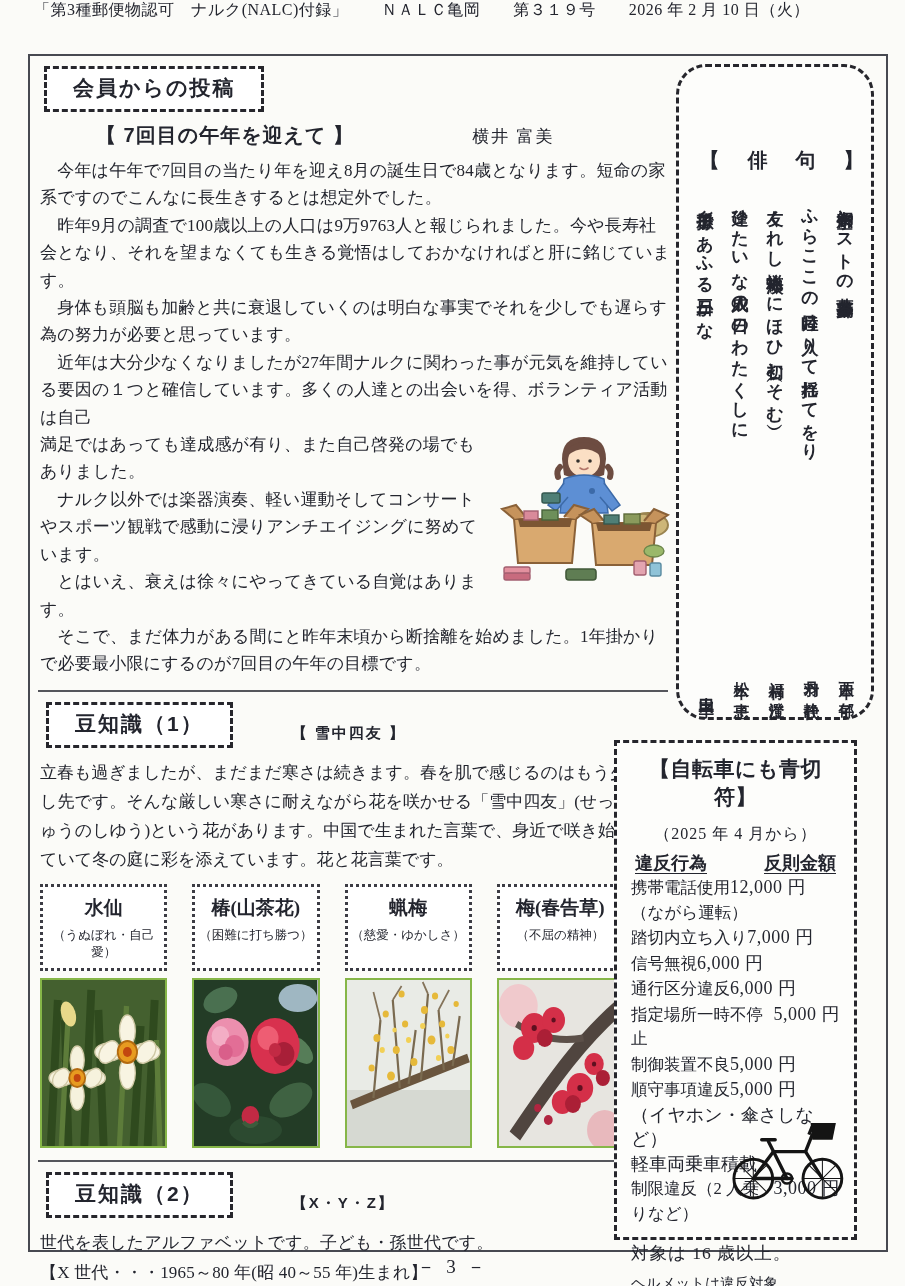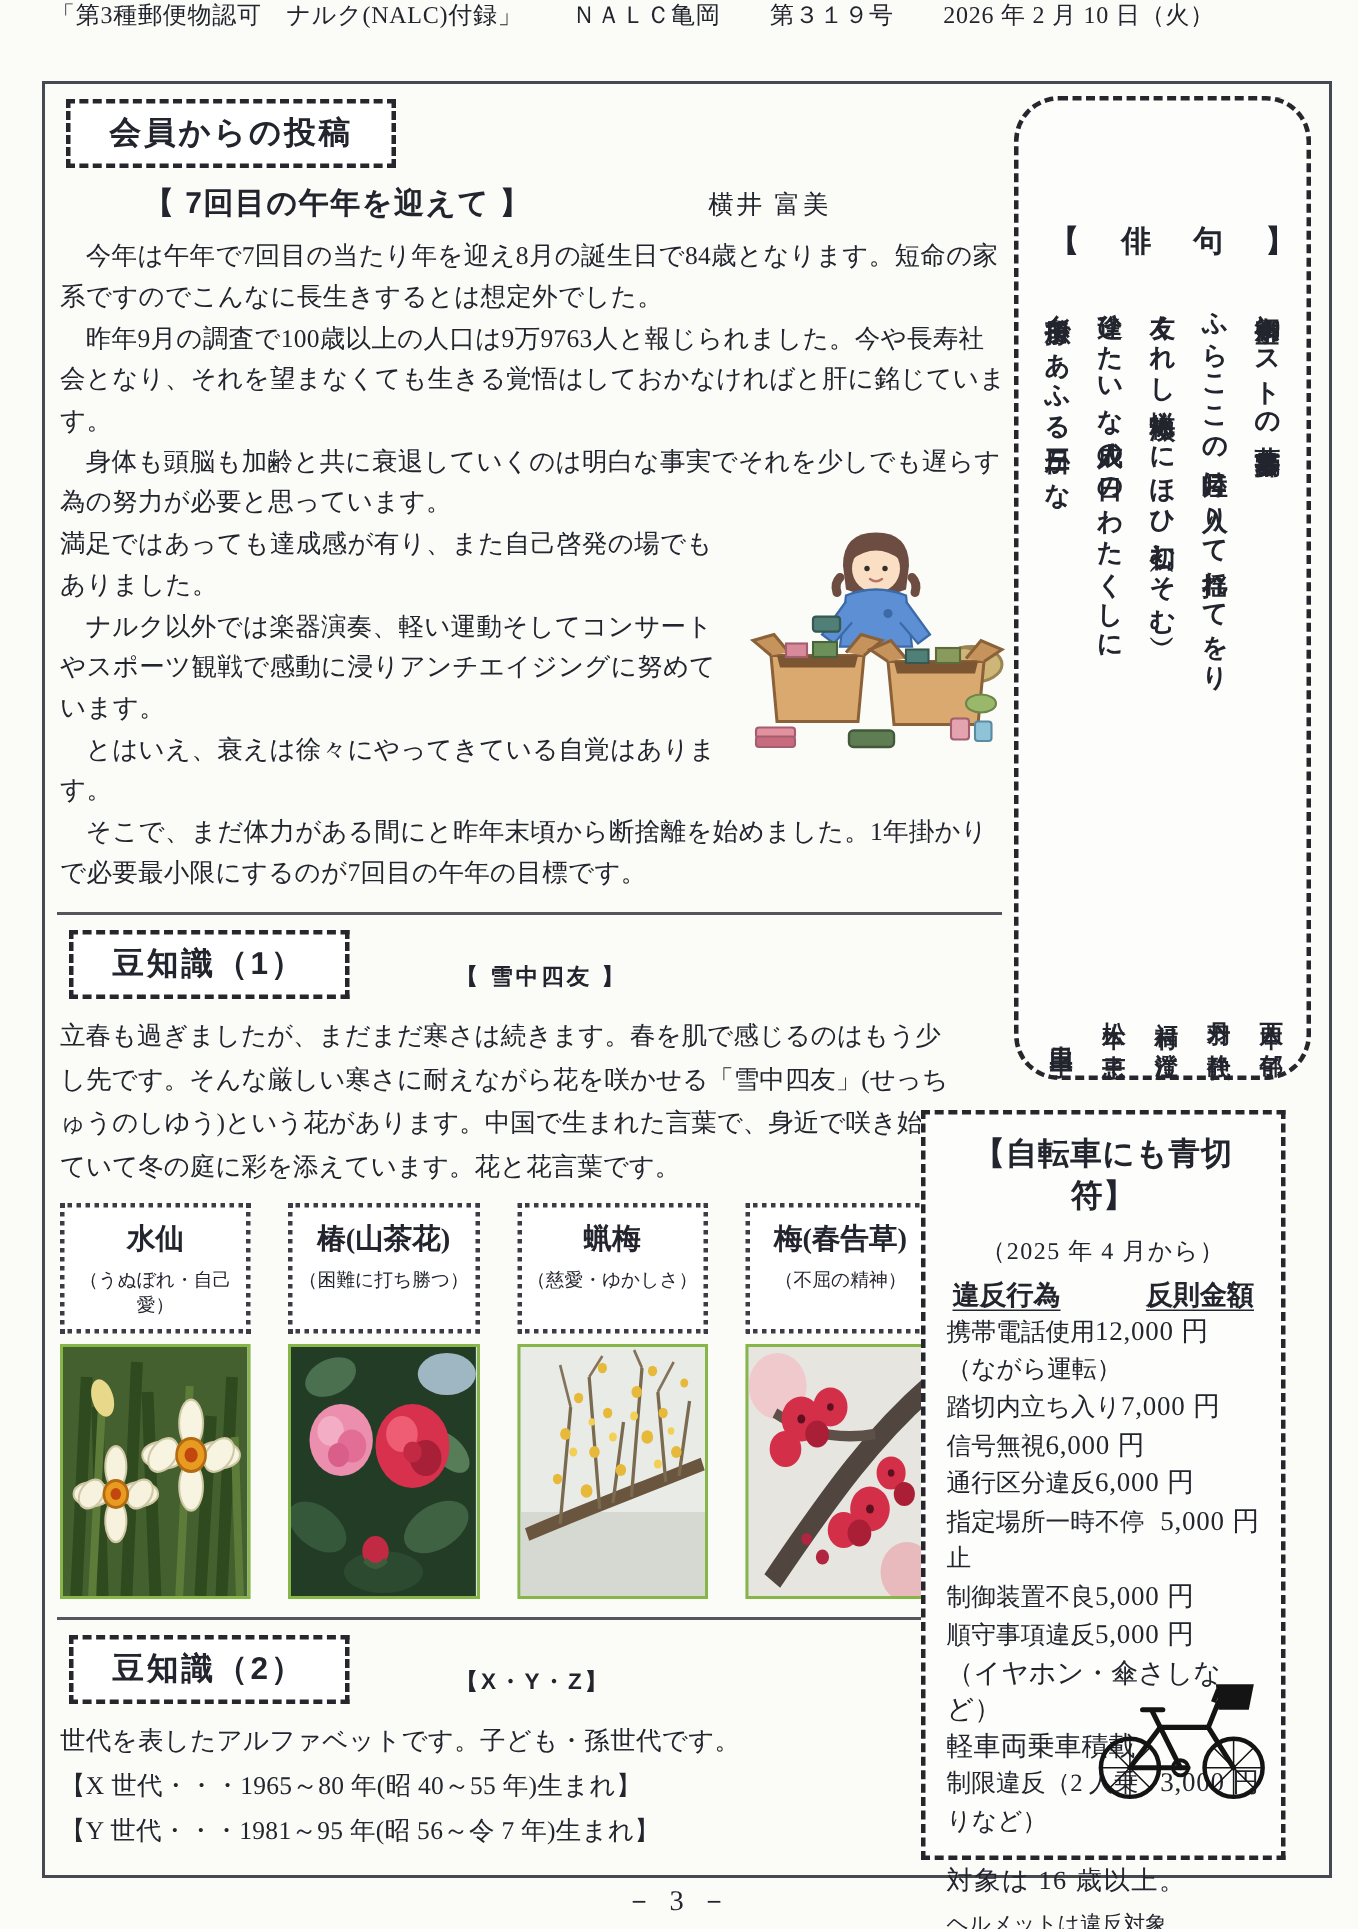--- a/index.html
+++ b/index.html
@@ -39,21 +39,21 @@
 
   .illustration{
     float:right;width:176px;height:150px;margin:2px 0 2px 6px;
   }
 
   hr.divider{
     border:none;border-top:2px solid #55565c;
     margin:12px 0 10px -2px;width:630px;clear:both;
   }
 
-  .section-head{display:flex;align-items:flex-start;margin:0 0 10px;gap:12px;}
+  .section-head{display:flex;align-items:flex-start;margin:0 0 10px;}
   .section-head .label-box{margin-left:6px;}
   .section-title{font-weight:bold;font-size:15px;margin-left:59px;margin-top:22px;letter-spacing:2px;}
 
   .trivia-body{font-size:17px;line-height:29px;width:596px;margin:2px 0 10px;}
 
   .flower-grid{
     display:grid;grid-template-columns:repeat(4,1fr);
     gap:7px 25px;width:584px;margin-top:4px;
   }
   .flower-label{
@@ -126,20 +126,21 @@
 
     <div class="article-title-row">
       <span class="article-title gothic">【 7回目の午年を迎えて 】</span>
       <span class="article-author">横井 富美</span>
     </div>
 
     <div class="article">
       <p>　今年は午年で7回目の当たり年を迎え8月の誕生日で84歳となります。短命の家系ですのでこんなに長生きするとは想定外でした。</p>
       <p>　昨年9月の調査で100歳以上の人口は9万9763人と報じられました。今や長寿社会となり、それを望まなくても生きる覚悟はしておかなければと肝に銘じています。</p>
       <p>　身体も頭脳も加齢と共に衰退していくのは明白な事実でそれを少しでも遅らす為の努力が必要と思っています。</p>
+      <p>　近年は大分少なくなりましたが27年間ナルクに関わった事が元気を維持している要因の１つと確信しています。多くの人達との出会いを得、ボランティア活動は自己</p>
 
       <div class="illustration">
         <svg viewBox="0 0 176 150">
 
           <ellipse cx="152" cy="92" rx="20" ry="12" fill="#cdb678" stroke="#9a8450" stroke-width="2"></ellipse>
           <path d="M138,86 q6,-8 14,-4" fill="none" stroke="#9a8450" stroke-width="2"></path>
 
           <path d="M66,26 q0,-22 22,-22 q22,0 22,22 l-2,16 q-20,8 -40,0 Z" fill="#6d4c41"></path>
           <circle cx="88" cy="28" r="16" fill="#fbdfc4"></circle>
           <path d="M72,22 q16,-12 32,0 l0,-6 q-16,-14 -32,0 Z" fill="#6d4c41"></path>

